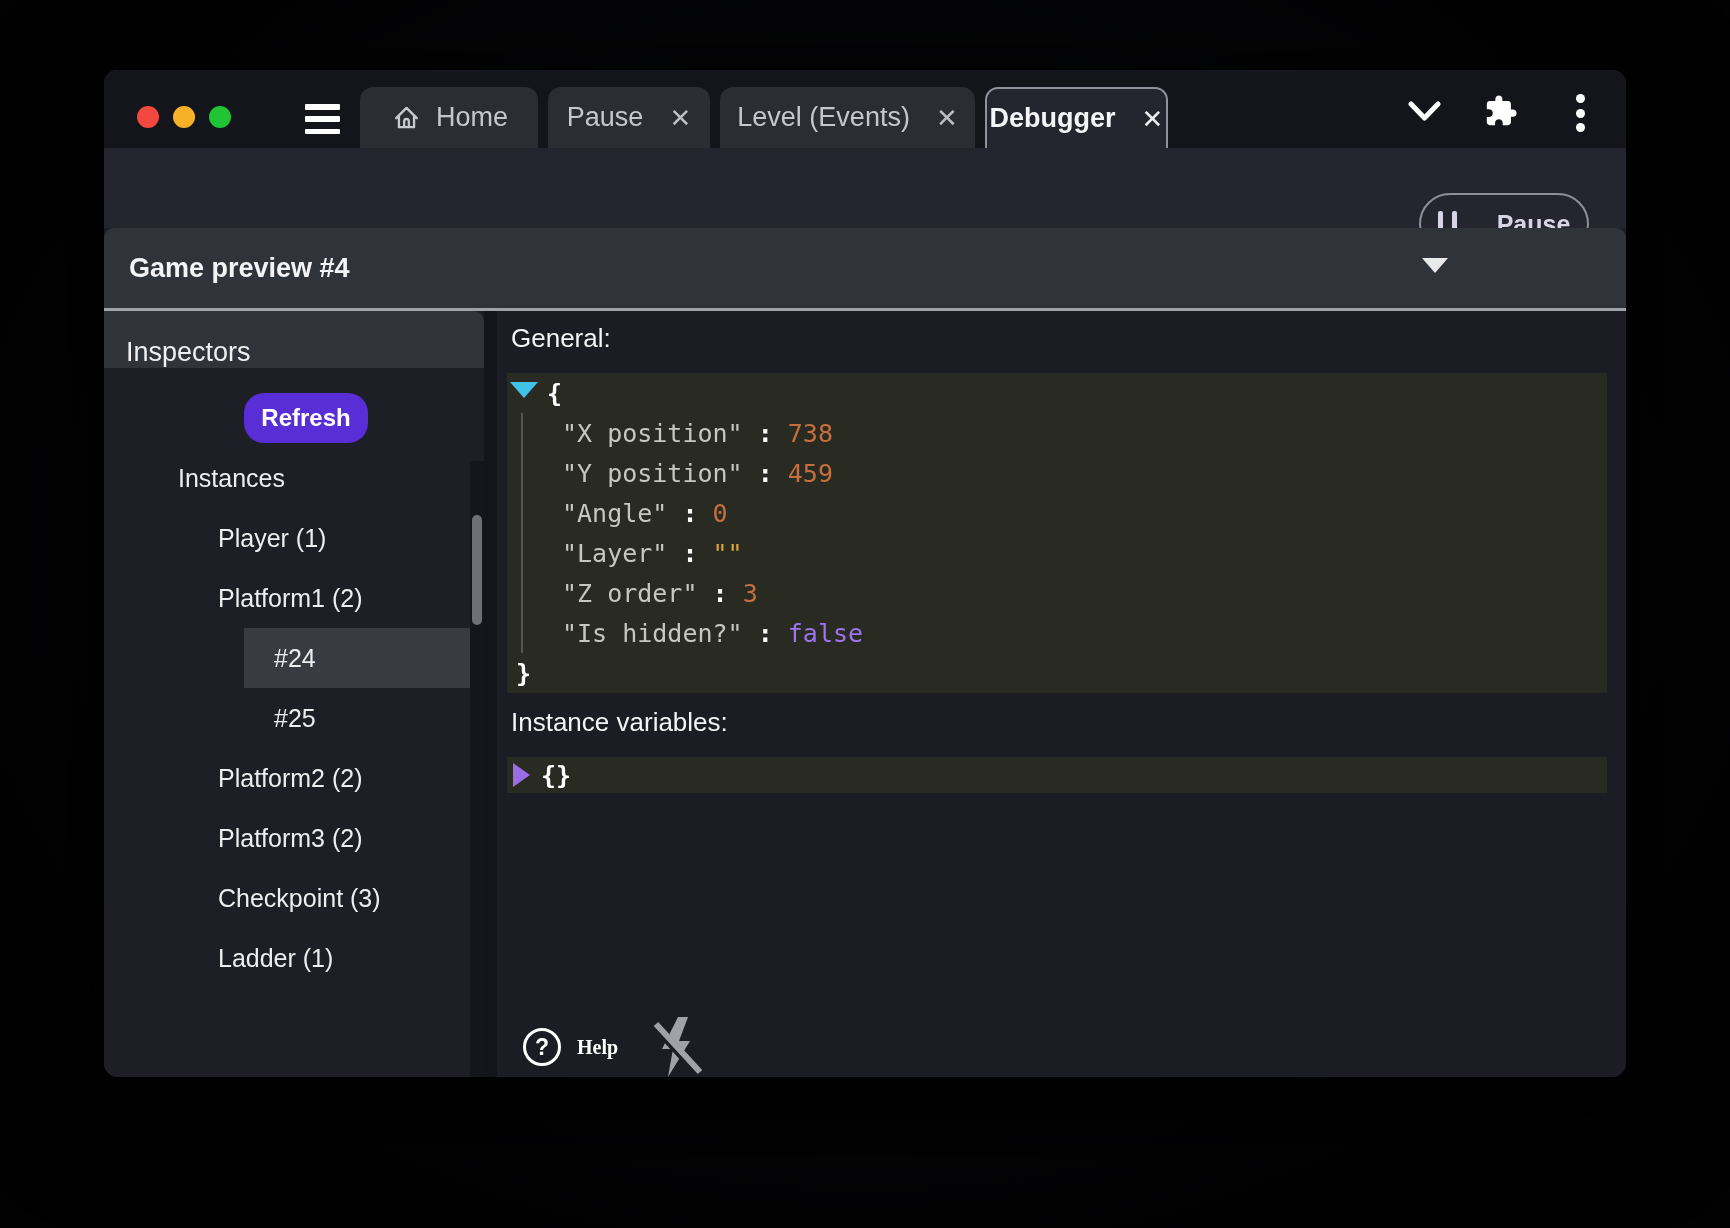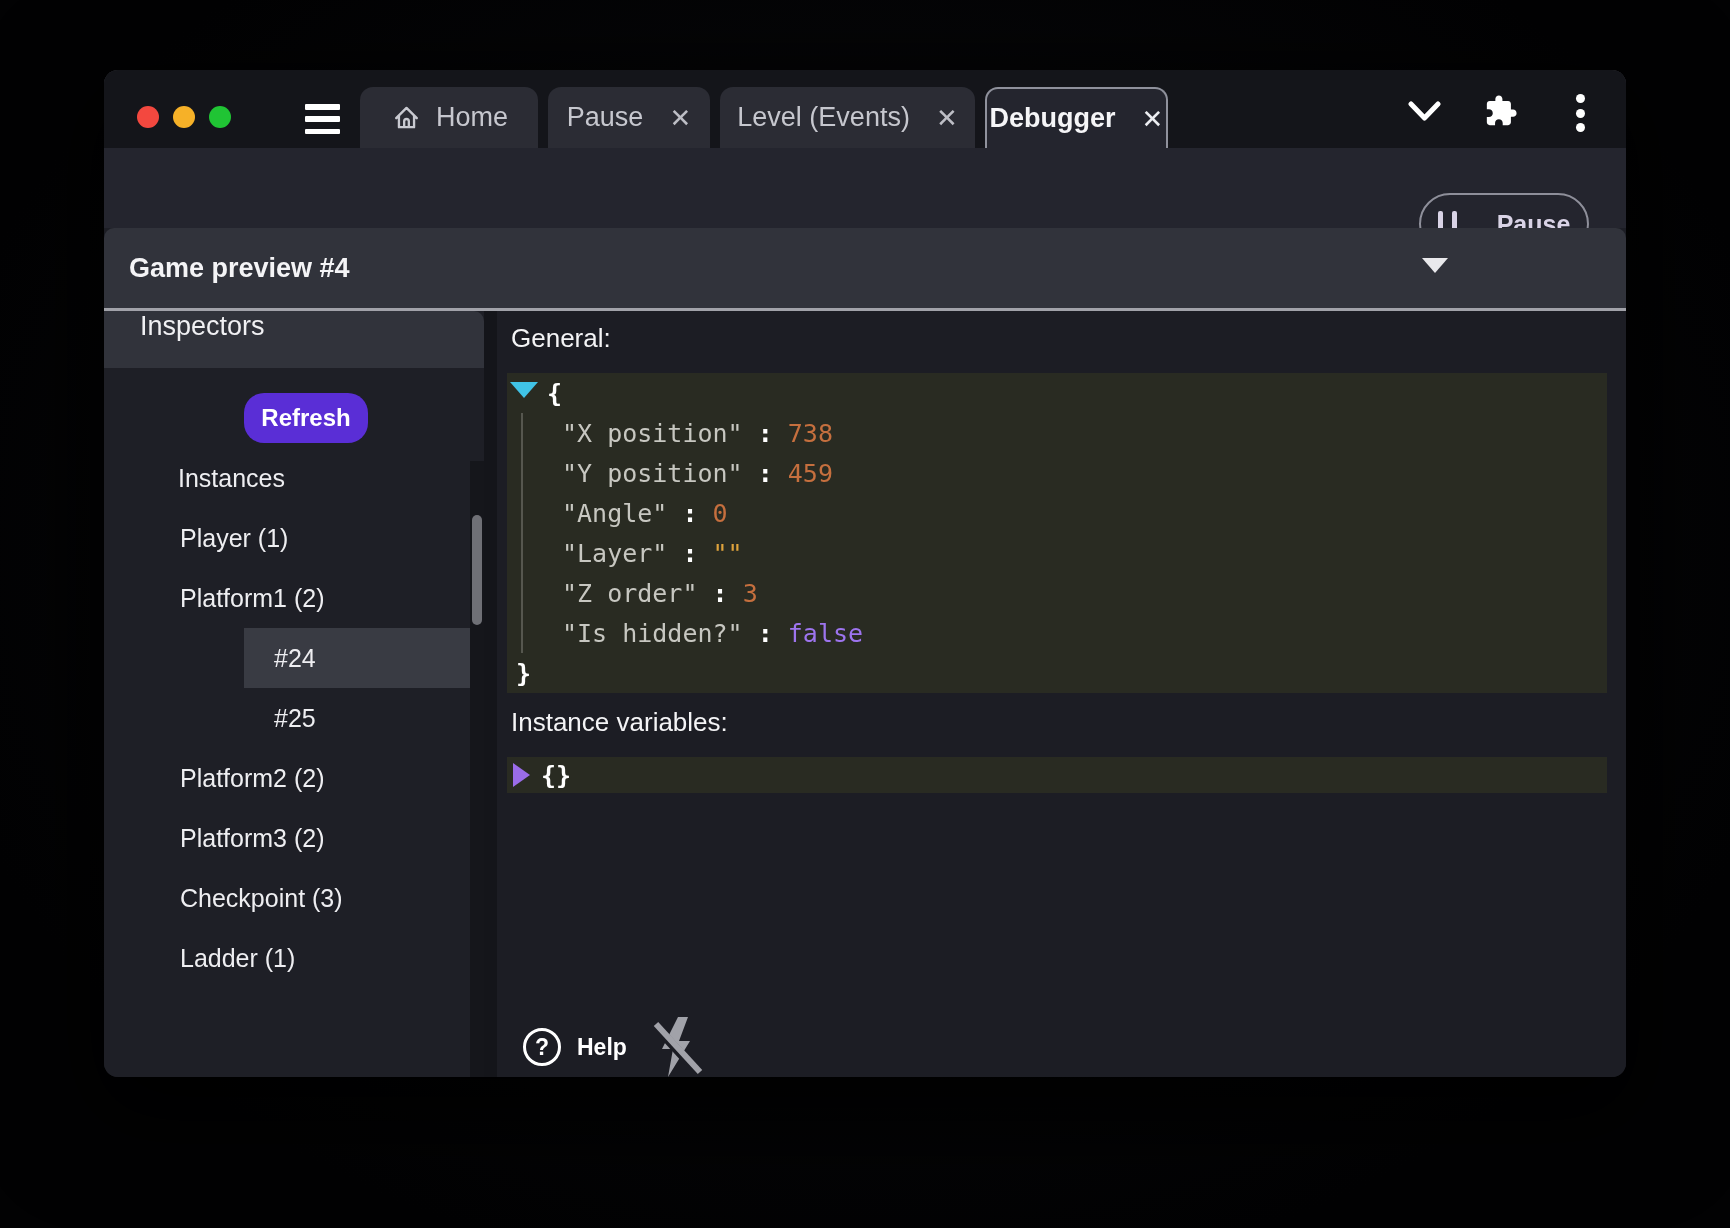--- a/index.html
+++ b/index.html
@@ -51,30 +51,30 @@
     background:#31333b; border-radius:10px 10px 0 0; cursor:pointer; }
   .previewtitle { position:absolute; left:25px; top:0; height:80px; display:flex; align-items:center;
     color:#f4f4f6; font-size:27px; font-weight:600; }
   .caret-down { position:absolute; left:1318px; top:30px; width:0; height:0;
     border-left:13px solid transparent; border-right:13px solid transparent; border-top:15px solid #e9e9ec; }
   .hdivider { position:absolute; left:0; top:238px; width:100%; height:3px; background:#a1a2a9; }
   
   .main { position:absolute; left:0; top:241px; width:100%; height:766px; }
   .sidebar { position:absolute; left:0; top:0; width:380px; height:766px; background:#1e1f26; }
   .sb-header { position:absolute; left:0; top:0; width:100%; height:57px; background:#31333b;
-    border-radius:0 10px 0 0; display:flex; align-items:flex-start; padding-left:36px;
+    border-radius:0 10px 0 0; display:flex; align-items:flex-end; padding-left:22px;
     color:#f0f0f3; font-size:27px; }
   .refreshbtn { position:absolute; left:140px; top:82px; width:124px; height:50px;
     background:#5a2ed6; color:#fff; border:none; border-radius:20px;
     font-family:inherit; font-size:24px; font-weight:700; cursor:pointer;text-align:center; }
   .tree { position:absolute; left:0; top:137px; width:100%; }
   .trow { position:relative; height:60px; display:flex; align-items:center;
     color:#eeeef1; font-size:25px; cursor:pointer; }
   .trow.lvl1 { padding-left:74px; }
-  .trow.lvl2 { padding-left:76px; }
+  .trow.lvl2 { padding-left:114px; }
   .trow.lvl3 { padding-left:170px; }
   .trow.selected::before { content:""; position:absolute; left:140px; right:14px; top:0; bottom:0; background:#393b43; }
   .trow .tlabel { position:relative; z-index:1; }
   .vtrack { position:absolute; right:0; top:150px; bottom:0; width:14px; background:#15161b; }
   .vthumb { position:absolute; left:2px; top:54px; width:10px; height:110px; background:#6f7076; border-radius:5px; }
   .gutter { position:absolute; left:380px; top:0; width:13px; height:766px; background:#14151a; }
   
   .content { position:absolute; left:393px; top:0; width:1129px; height:766px; background:#1c1d24; }
   .seclabel { position:absolute; left:14px; color:#f4f4f6; font-size:26px; font-weight:500; }
   .lbl-general { top:12px; }
@@ -96,21 +96,21 @@
   .jval-boolean { color:#9d74ee; }
   .varspanel { position:absolute; left:10px; top:446px; width:1100px; height:36px; background:#292b22; }
   .tri-right { position:absolute; left:6px; top:6px; width:0; height:0;
     border-top:12px solid transparent; border-bottom:12px solid transparent; border-left:17px solid #9a6ce8; cursor:pointer; }
   .varsval { position:absolute; left:34px; top:0; height:36px; display:flex; align-items:center;
     font-family:"DejaVu Sans Mono", monospace; font-size:25px; font-weight:700; color:#fff; }
   .footer { position:absolute; left:26px; top:705px; height:62px; display:flex; align-items:center; gap:16px; }
   .helpbtn { display:flex; align-items:center; gap:16px; background:none; border:none; cursor:pointer; }
   .qcircle { width:38px; height:38px; border:3px solid #fff; border-radius:50%;
     display:flex; align-items:center; justify-content:center; color:#fff; font-size:23px; font-weight:700; }
-  .helplabel { color:#fff; font-size:23px; font-weight:700; font-family:Liberation Sans, sans-serif; }
+  .helplabel { color:#fff; font-size:20px; font-weight:700; font-family:Liberation Serif, serif; }
   .flashoff { position:absolute; left:152px; top:704px; cursor:pointer; }
 </style>
 </head>
 <body>
 
 <div class="window">
 
   <div class="tabbar">
     <div class="lights">
       <span class="light red"></span>

